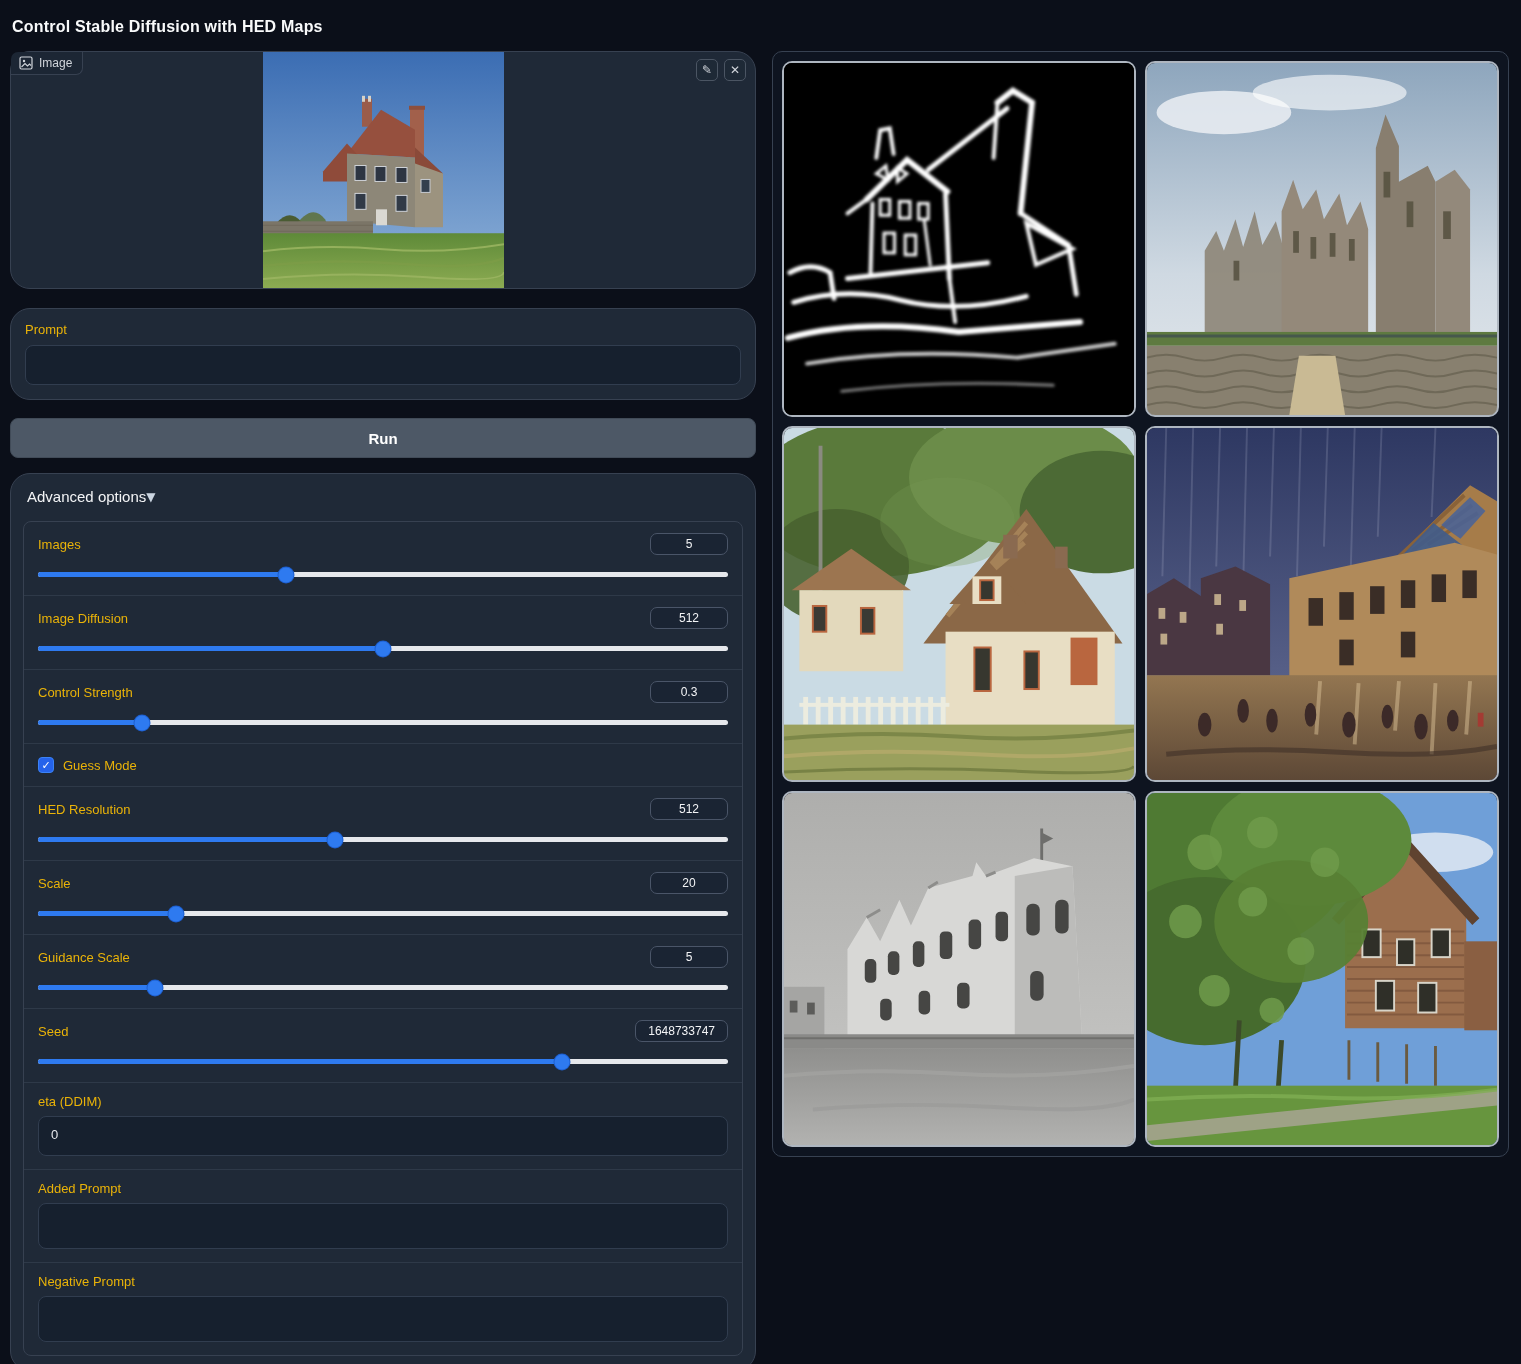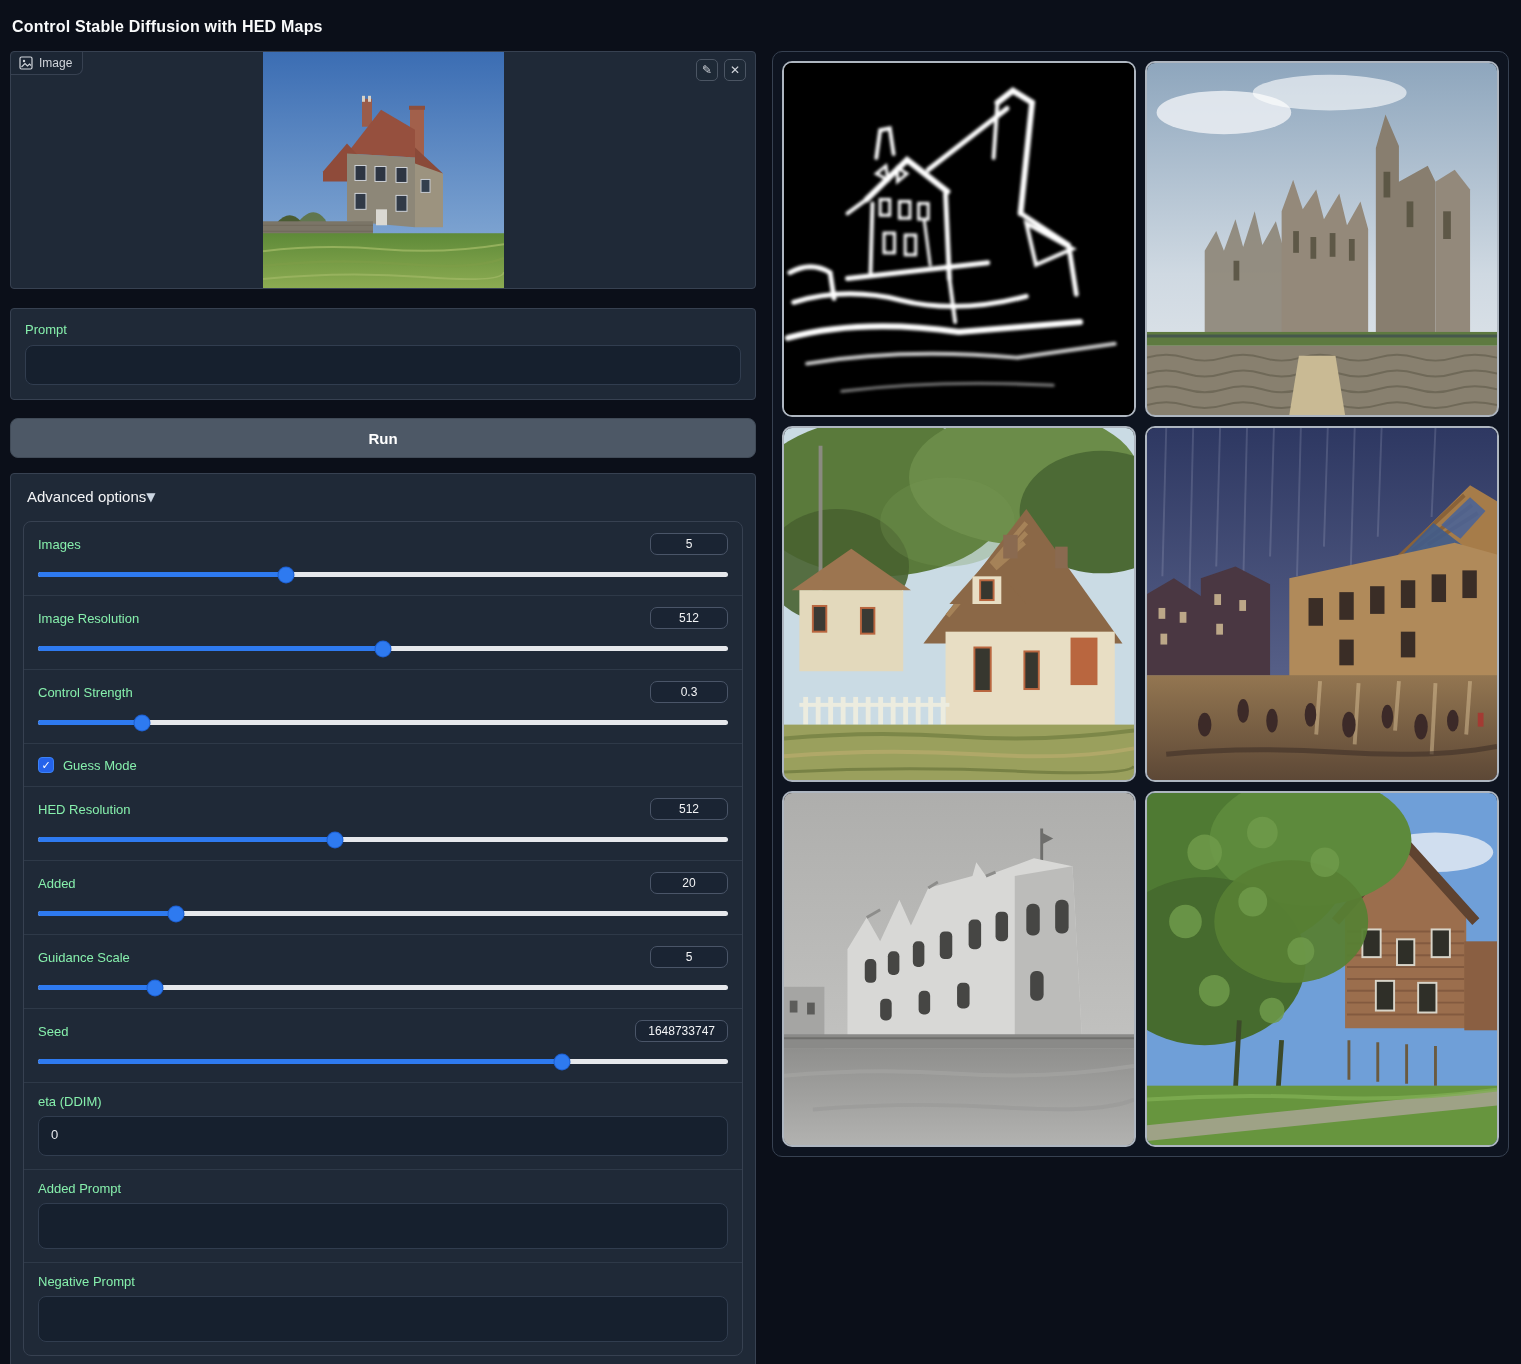--- a/index.html
+++ b/index.html
@@ -3,37 +3,37 @@
 <meta charset="utf-8">
 <style>
   * { margin:0; padding:0; box-sizing:border-box; }
   html,body { width:1521px; height:1364px; background:#0b0f19; overflow:hidden;
     font-family:"Liberation Sans", sans-serif; color:#e5e7eb; }
   .app { padding:10px 12px 0 10px; }
   h1 { font-size:16px; font-weight:700; color:#f9fafb; margin:8px 0 15px 2px; letter-spacing:.2px; }
   .main { display:flex; gap:16px; align-items:flex-start; }
   .left-col { width:746px; flex:0 0 746px; display:flex; flex-direction:column; }
 
-  .block { background:#1f2937; border:1px solid #374151; border-radius:4px; }
+  .block { background:#1f2937; border:1px solid #374151; border-radius:20px; }
 
   
   .image-block { height:238px; position:relative; display:flex; align-items:center; justify-content:center; }
   .image-tab { position:absolute; top:0; left:0; display:flex; align-items:center; gap:6px;
     background:#1c2634; border-right:1px solid #374151; border-bottom:1px solid #374151;
     border-radius:7px 0 7px 0; padding:4px 10px 4px 8px; font-size:12px; color:#d1d5db; z-index:3; }
   .image-tab svg { display:block; }
   .img-actions { position:absolute; top:7px; right:9px; display:flex; gap:6px; z-index:3; }
   .icon-btn { width:22px; height:22px; background:rgba(31,41,55,.75); border:1px solid #4b5563;
     border-radius:5px; color:#d1d5db; font-size:12px; display:flex; align-items:center;
     justify-content:center; cursor:pointer; padding:0; font-family:"DejaVu Sans", sans-serif; }
   .uploaded-wrap { height:236px; width:241px; overflow:hidden; }
   .uploaded-wrap svg { display:block; width:100%; height:100%; }
 
   .pad { margin-top:19px; padding:13px 14px 14px; }
-  .field-label { font-size:13px; color:#86efac; }
+  .field-label { font-size:13px; color:#eab308; }
   .textbox { margin-top:8px; width:100%; height:40px; background:#16202e; border:1px solid #313d4f;
     border-radius:8px; padding:10px 12px; font-size:13px; color:#e5e7eb; }
   .textbox.tall { height:46px; }
 
   .run-btn { margin-top:18px; width:100%; height:40px; background:#4d5866; border:1px solid #414b58;
     border-radius:8px; color:#ffffff; font-weight:700; font-size:15px; cursor:pointer;
     font-family:"Liberation Sans", sans-serif; }
 
   
   .advanced { margin-top:15px; padding-bottom:14px; }
@@ -158,21 +158,21 @@
             </div>
             <div class="slider" style="--pct: 36%;">
               <div class="slider-track"></div>
               <div class="slider-fill"></div>
               <div class="slider-thumb"></div>
             </div>
           </div>
 
           <div class="form-row">
             <div class="row-top">
-              <span class="field-label">Image Resolution</span>
+              <span class="field-label">Image Diffusion</span>
               <div class="value-box">512</div>
             </div>
             <div class="slider" style="--pct: 50%;">
               <div class="slider-track"></div>
               <div class="slider-fill"></div>
               <div class="slider-thumb"></div>
             </div>
           </div>
 
           <div class="form-row">
@@ -201,21 +201,21 @@
             </div>
             <div class="slider" style="--pct: 43%;">
               <div class="slider-track"></div>
               <div class="slider-fill"></div>
               <div class="slider-thumb"></div>
             </div>
           </div>
 
           <div class="form-row">
             <div class="row-top">
-              <span class="field-label">Added</span>
+              <span class="field-label">Scale</span>
               <div class="value-box">20</div>
             </div>
             <div class="slider" style="--pct: 20%;">
               <div class="slider-track"></div>
               <div class="slider-fill"></div>
               <div class="slider-thumb"></div>
             </div>
           </div>
 
           <div class="form-row">

